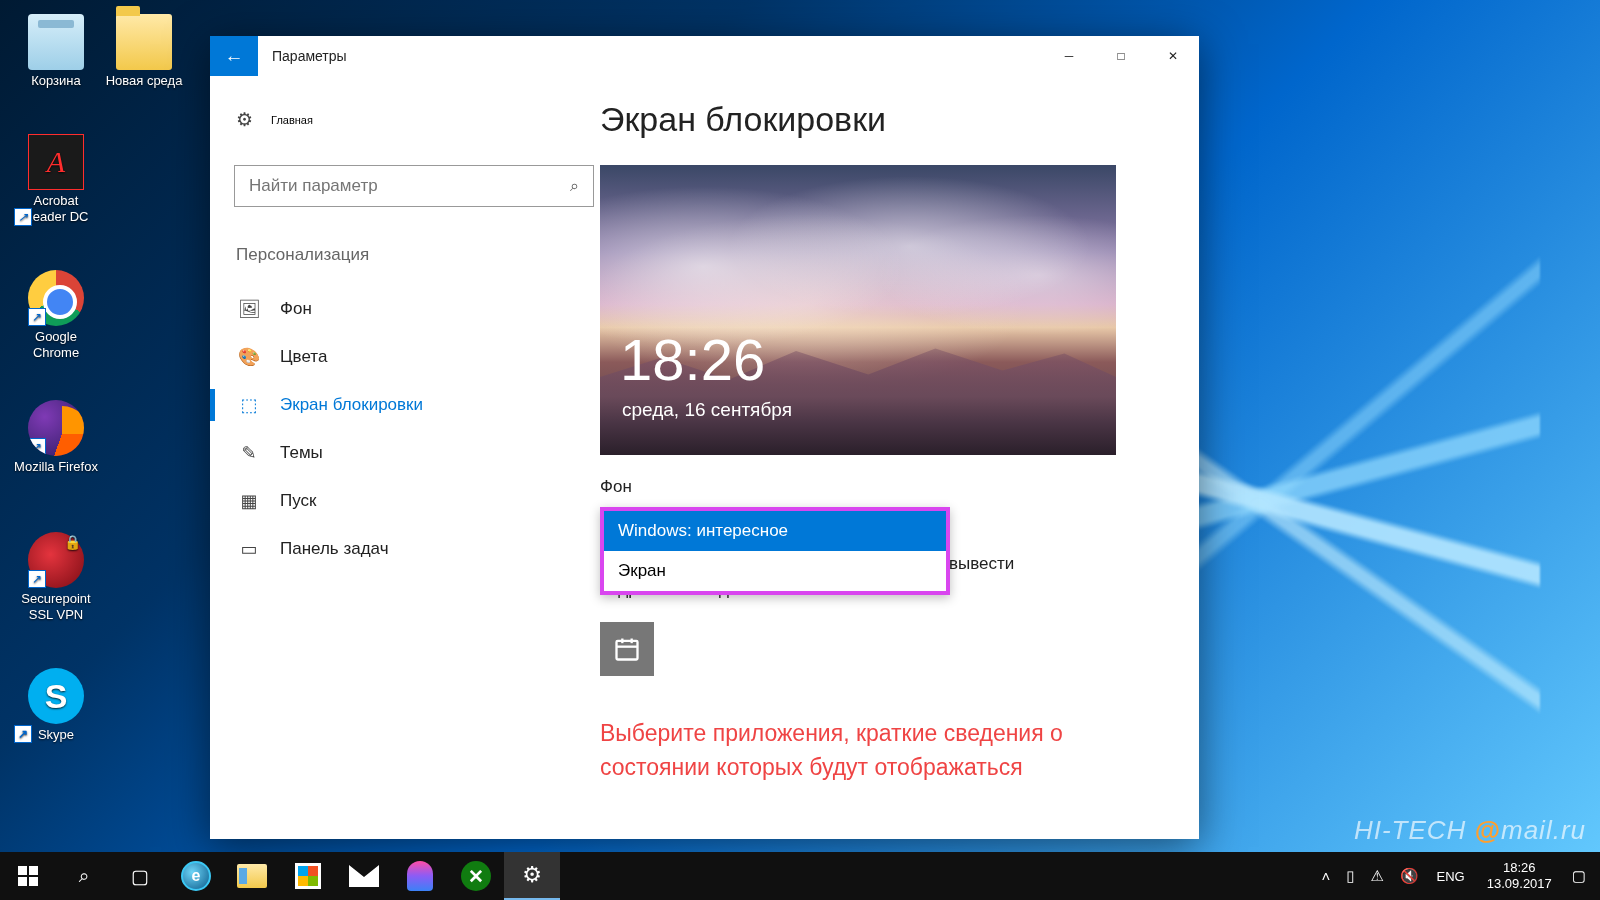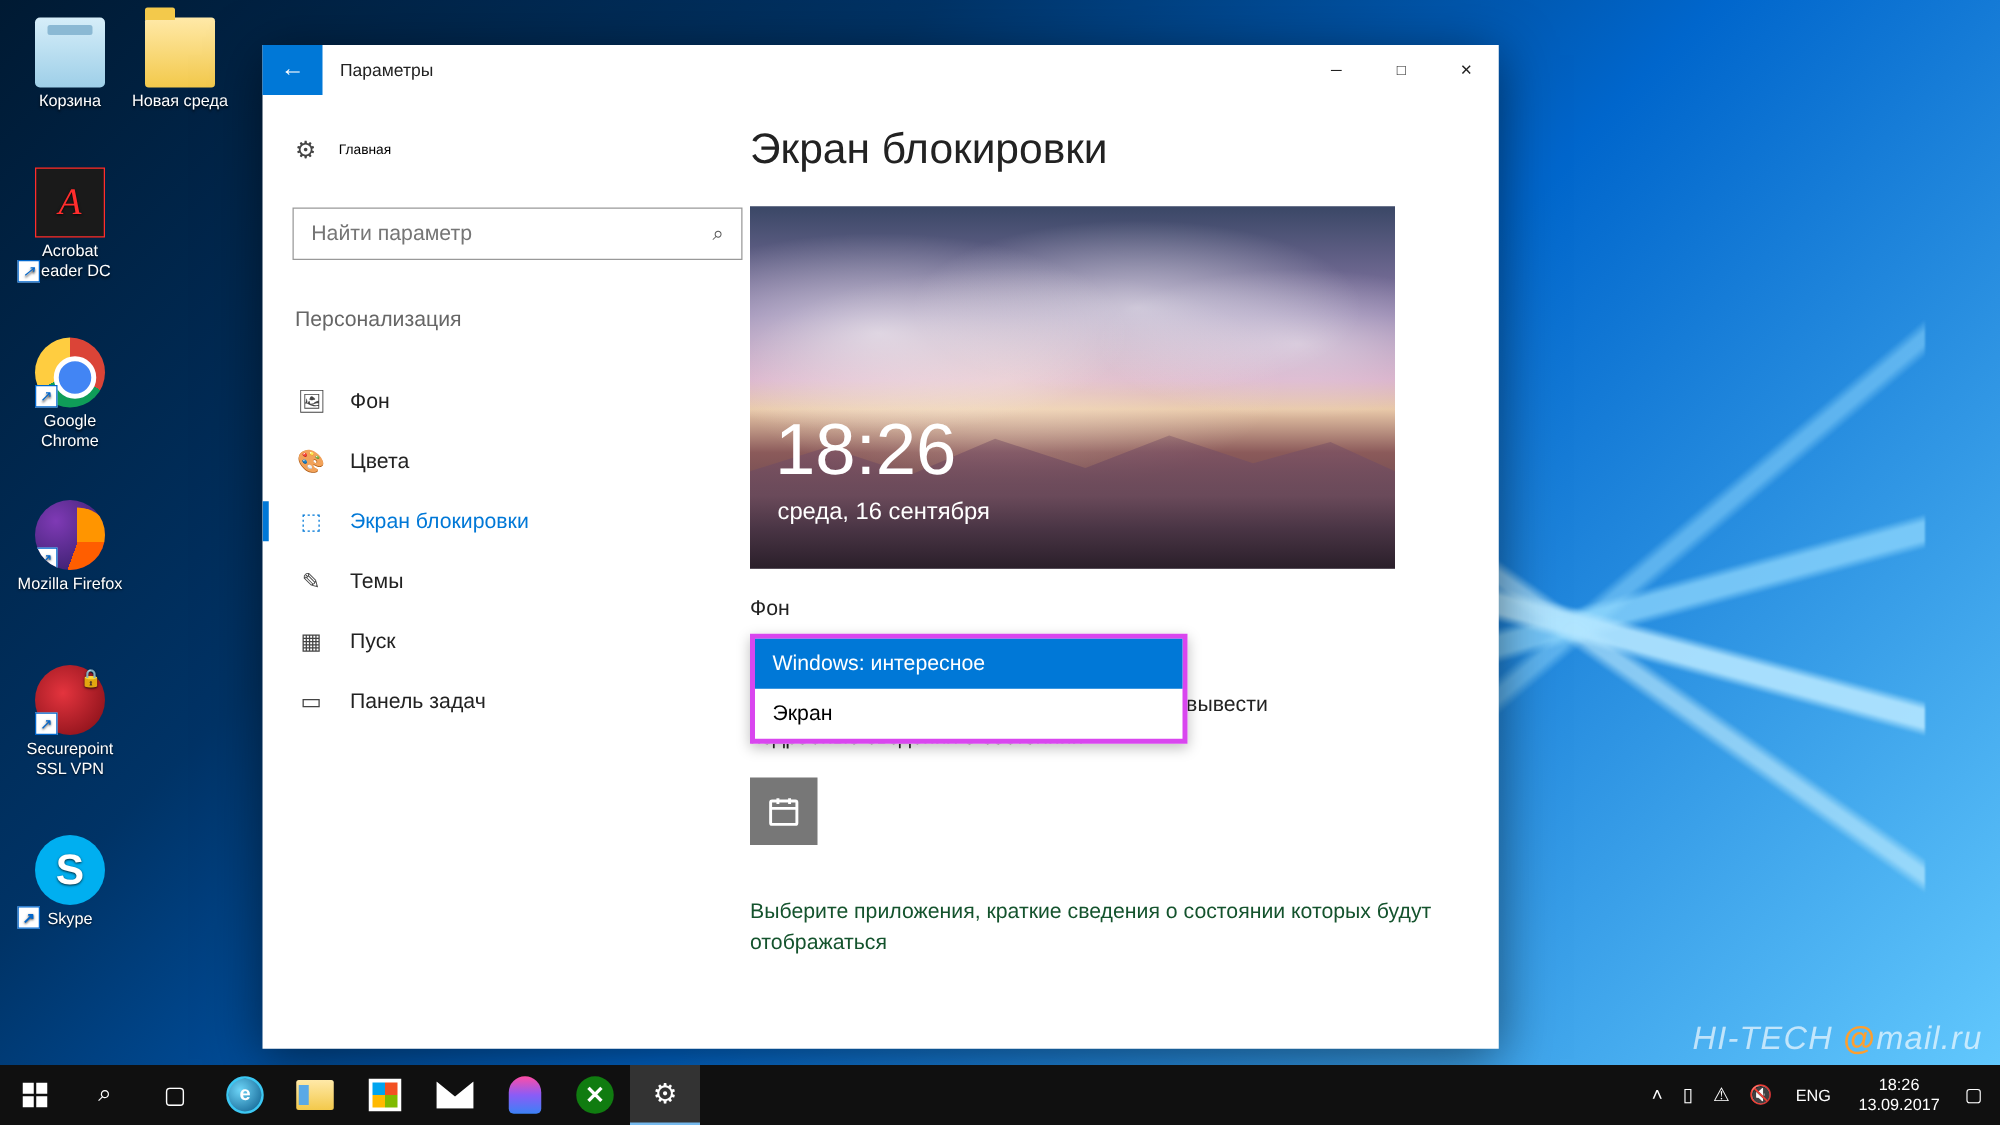--- a/index.html
+++ b/index.html
@@ -36,21 +36,21 @@
 .window-ctrls div{width:52px;height:40px;display:flex;align-items:center;justify-content:center;font-size:12px;color:#222}
 
 .window-body{flex:1;display:flex;overflow:hidden}
 .sidebar{width:370px;padding:26px 10px 0 24px}
 .home-row{display:flex;align-items:center;gap:18px;margin-bottom:28px;cursor:pointer;padding:6px 2px}
 .home-row .gear{font-size:19px;color:#444}
 .home-row span{font-size:11px}
 .searchbox{width:360px;height:42px;border:1px solid #999;display:flex;align-items:center;padding:0 14px;margin-bottom:38px}
 .searchbox input{flex:1;border:none;outline:none;font-size:17px;color:#666;background:transparent}
 .searchbox .sicon{color:#555;font-size:16px}
-.cat-heading{font-size:17px;color:#666;margin-bottom:31px;padding-left:2px}
+.cat-heading{font-size:17px;color:#666;margin-bottom:20px;padding-left:2px}
 .nav-item{display:flex;align-items:center;gap:20px;height:48px;padding-left:4px;font-size:17px;color:#222;cursor:pointer;position:relative}
 .nav-item.active{color:#0078d7}
 .nav-item.active:before{content:"";position:absolute;left:-24px;top:8px;bottom:8px;width:5px;background:#0078d7}
 .nav-item .nicon{width:22px;text-align:center;font-size:18px;color:#444}
 .nav-item.active .nicon{color:#0078d7}
 
 .content{flex:1;padding:24px 40px 0 20px;overflow:hidden}
 .page-title{font-size:34px;font-weight:400;color:#222;margin-bottom:26px}
 .preview{width:516px;height:290px;position:relative;background:linear-gradient(180deg,#3a4766 0%,#8b7aa8 30%,#d4a8c4 48%,#e8c8a8 56%,#8b5a5a 68%,#3a2f3f 100%);overflow:hidden;margin-bottom:22px}
 .preview:before{content:"";position:absolute;inset:0;background:
@@ -63,21 +63,21 @@
  clip-path:polygon(0 40%,12% 25%,25% 42%,38% 20%,52% 38%,65% 18%,78% 35%,90% 22%,100% 40%,100% 100%,0 100%)}
 .pv-time{position:absolute;left:20px;bottom:62px;color:#fff;font-size:58px;font-weight:300;z-index:2}
 .pv-date{position:absolute;left:22px;bottom:34px;color:#fff;font-size:19px;z-index:2}
 .field-label{font-size:17px;color:#222;margin-bottom:10px}
 .dropdown{width:350px;background:#fff;border:4px solid #d946ef;box-shadow:0 3px 10px rgba(0,0,0,.25);position:relative;z-index:5}
 .dd-opt{height:40px;display:flex;align-items:center;padding:0 14px;font-size:17px;cursor:pointer}
 .dd-opt.sel{background:#0078d7;color:#fff}
 .below-dd{margin-top:-44px;font-size:17px;color:#222;line-height:1.55;padding-right:70px}
 .cal-tile{width:54px;height:54px;background:#777;display:flex;align-items:center;justify-content:center;margin-top:18px;margin-bottom:40px;cursor:pointer}
 .cal-tile svg{width:28px;height:28px;fill:#fff}
-.brief-label{font-size:17px;color:#14532d;line-height:1.5}
+.brief-label{font-size:23px;color:#ef4444;line-height:1.5}
 
 .taskbar{position:absolute;left:0;right:0;bottom:0;height:48px;background:#101010;display:flex;align-items:center}
 .tb-btn{width:56px;height:48px;display:flex;align-items:center;justify-content:center;color:#fff;font-size:19px;cursor:pointer}
 .tb-btn.active{background:#333;border-bottom:2px solid #76b9ed}
 .tb-edge{border-radius:50%;width:30px;height:30px;border:2px solid #3cc8f4;background:radial-gradient(circle at 35% 35%,#6dd5f8,#0b5a8a);display:flex;align-items:center;justify-content:center;color:#fff;font-weight:bold;font-size:16px}
 .tb-explorer{width:30px;height:24px;background:linear-gradient(#ffe9a8,#f3c94b);border-radius:2px;position:relative}
 .tb-explorer:before{content:"";position:absolute;left:2px;top:4px;width:8px;height:16px;background:#5aa9e6}
 .tb-store{width:26px;height:26px;background:#fff;position:relative}
 .tb-store:before{content:"";position:absolute;left:3px;top:3px;right:3px;bottom:3px;background:conic-gradient(#f25022 0 90deg,#7fba00 90deg 180deg,#ffb900 180deg 270deg,#00a4ef 270deg)}
 .tb-mail{width:30px;height:22px;background:#fff;clip-path:polygon(0 0,100% 0,100% 100%,0 100%,0 0,50% 55%,100% 0)}

